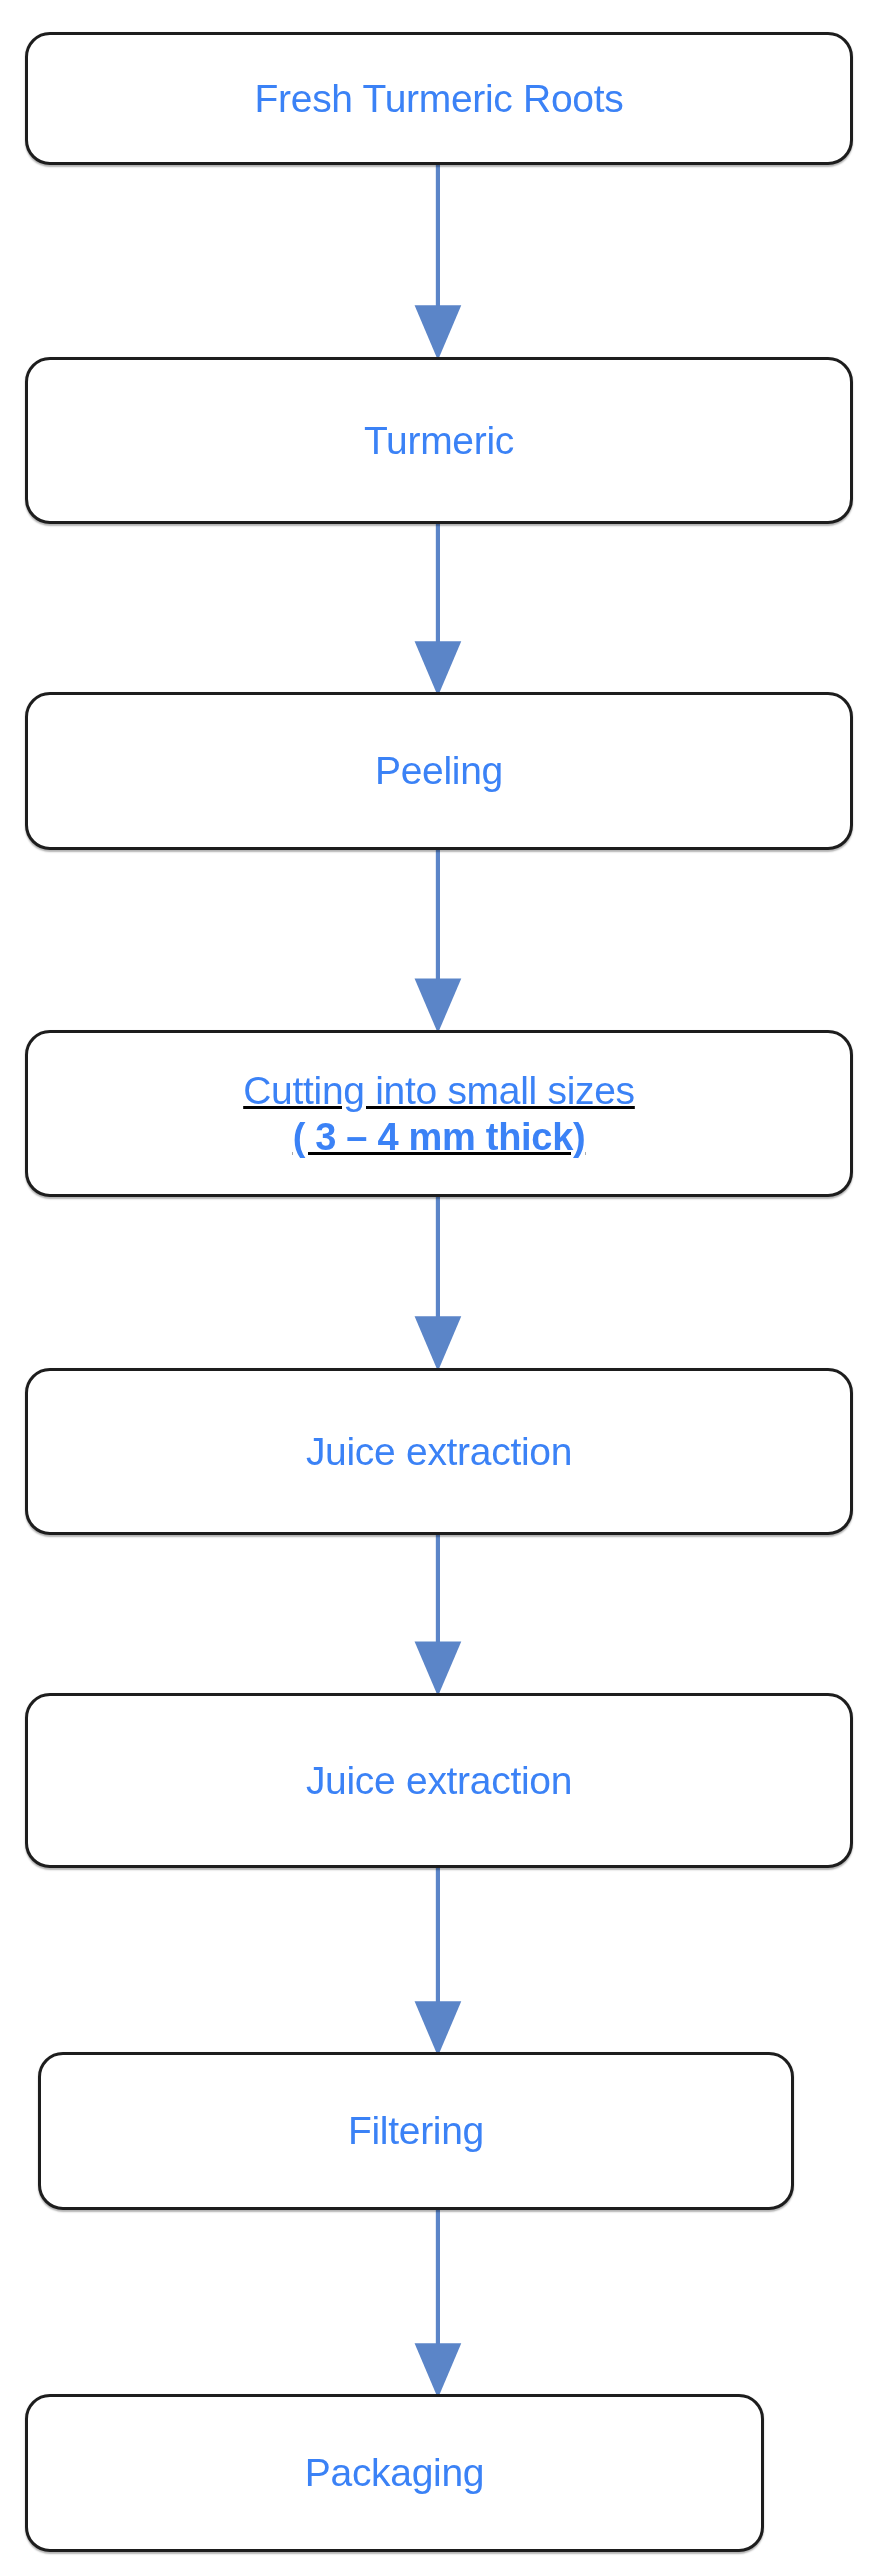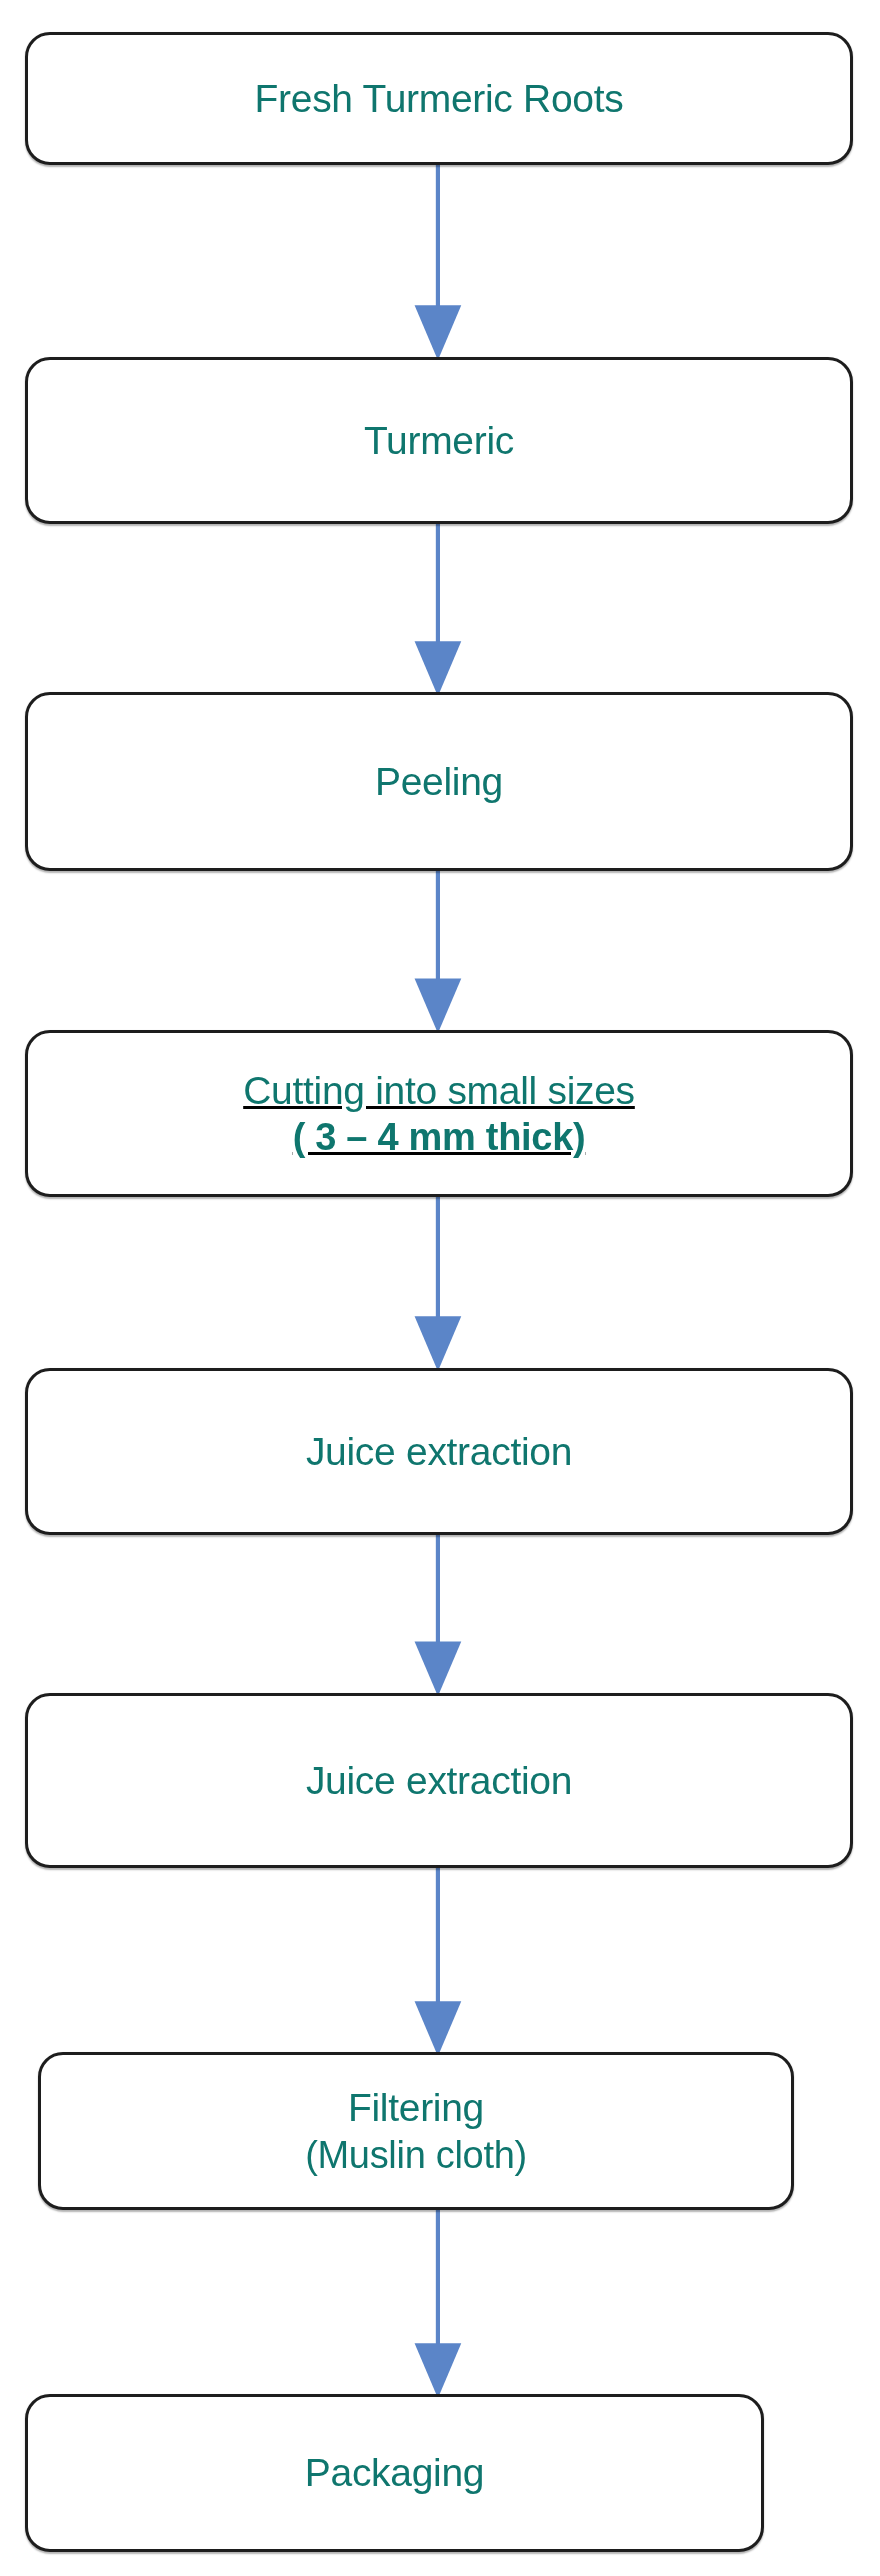--- a/index.html
+++ b/index.html
@@ -28,21 +28,21 @@
     border: 3.3px solid #1d1d1d;
     border-radius: 25px;
     display: flex;
     flex-direction: column;
     align-items: center;
     justify-content: center;
     z-index: 3;
     box-shadow: 0 1.7px 1.7px rgba(0,0,0,0.30);
   }
   .node-line {
-    color: #0f766e;
+    color: #3b82f6;
     font-family: "Liberation Sans", sans-serif;
     font-size: 39px;
     line-height: 1.22;
     letter-spacing: -0.3px;
     text-align: center;
     white-space: nowrap;
   }
   .node-line.sub {
     font-size: 38px;
   }
@@ -107,34 +107,33 @@
         <line x1="525" y1="-6" x2="525" y2="168" stroke="#5b85c8" stroke-width="5"></line>
         <polygon points="497,158 553,158 525,224" fill="#5b85c8"></polygon>
       </svg>
     </div>
     <div class="flow-node" style="left: 25px; top: 32px; width: 828px; height: 133px; border-color: rgb(29, 29, 29); background: rgb(255, 255, 255);">
       <div class="node-line">Fresh Turmeric Roots</div>
     </div>
     <div class="flow-node" style="left: 25px; top: 357px; width: 828px; height: 167px; border-color: rgb(29, 29, 29); background: rgb(255, 255, 255);">
       <div class="node-line">Turmeric</div>
     </div>
-    <div class="flow-node" style="left: 25px; top: 692px; width: 828px; height: 179px; border-color: rgb(29, 29, 29); background: rgb(255, 255, 255);">
+    <div class="flow-node" style="left: 25px; top: 692px; width: 828px; height: 158px; border-color: rgb(29, 29, 29); background: rgb(255, 255, 255);">
       <div class="node-line">Peeling</div>
     </div>
     <div class="flow-node" style="left: 25px; top: 1030px; width: 828px; height: 167px; border-color: rgb(29, 29, 29); background: rgb(255, 255, 255); text-decoration: underline;">
       <div class="node-line">Cutting into small sizes</div>
       <div class="node-line sub emph">( 3 – 4 mm thick)</div>
     </div>
     <div class="flow-node" style="left: 25px; top: 1368px; width: 828px; height: 167px; border-color: rgb(29, 29, 29); background: rgb(255, 255, 255);">
       <div class="node-line">Juice extraction</div>
     </div>
     <div class="flow-node" style="left: 25px; top: 1693px; width: 828px; height: 175px; border-color: rgb(29, 29, 29); background: rgb(255, 255, 255);">
       <div class="node-line">Juice extraction</div>
     </div>
     <div class="flow-node" style="left: 38px; top: 2052px; width: 756px; height: 158px; border-color: rgb(29, 29, 29); background: rgb(255, 255, 255);">
       <div class="node-line">Filtering</div>
-      <div class="node-line sub">(Muslin cloth)</div>
     </div>
     <div class="flow-node" style="left: 25px; top: 2394px; width: 739px; height: 158px; border-color: rgb(29, 29, 29); background: rgb(255, 255, 255);">
       <div class="node-line">Packaging</div>
     </div>
   </div>
 
 
 </body></html>

